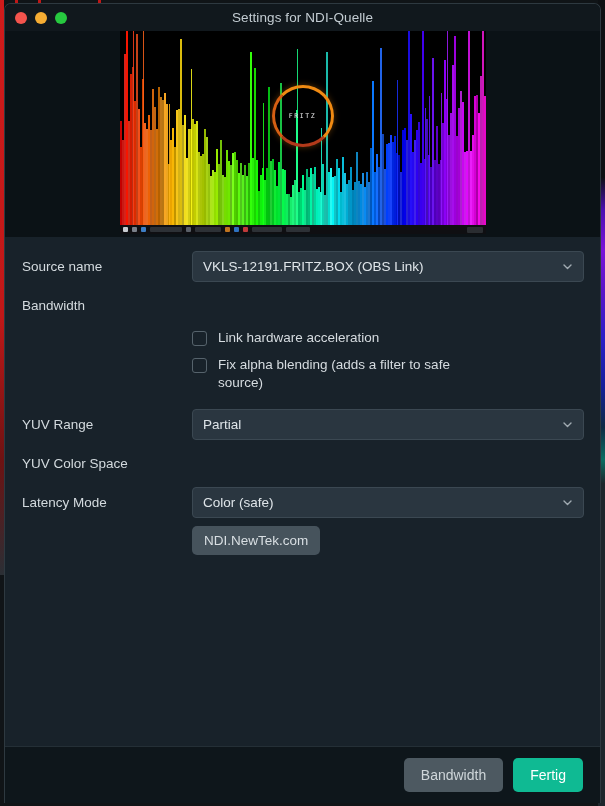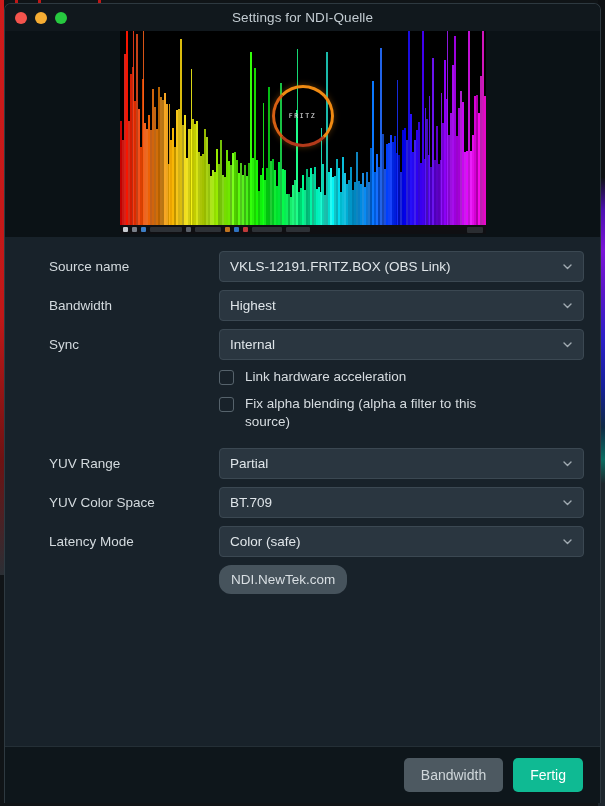--- a/index.html
+++ b/index.html
@@ -170,21 +170,20 @@
     flex: 1;
     background: #18222a;
     padding: 14px 16px 0 16px;
     box-sizing: border-box;
     overflow: hidden;
   }
   .row {
     display: flex;
     align-items: flex-start;
     margin-bottom: 8px;
-    margin-left: 27px;
   }
   .row-label {
     width: 170px;
     flex: none;
     color: #d3dade;
     font-size: 13.5px;
     line-height: 31px;
     padding-left: 1px;
   }
   .row-field {
@@ -241,21 +240,21 @@
     line-height: 18px;
     max-width: 268px;
   }
 
   .link-button {
     display: inline-block;
     background: #46535c;
     color: #d9dfe3;
     font-size: 13.5px;
     border: none;
-    border-radius: 12px;
+    border-radius: 5px;
     padding: 7px 12px;
     cursor: pointer;
     font-family: "Liberation Sans", sans-serif;
     text-align: center;
   }
 
   
   .footer {
     flex: none;
     height: 57px;
@@ -528,86 +527,53 @@
             <svg viewBox="0 0 11 11" width="11" height="11">
                 <path d="M2 4 L5.5 7.5 L9 4" stroke="#b6c0c7" stroke-width="1.4" fill="none" stroke-linecap="round" stroke-linejoin="round"></path>
               </svg>
           </span>
         </div>
       </div>
     </div>
 
     <div class="row">
       <div class="row-label">Bandwidth</div>
-      <div class="row-field">
-        <div class="select">
-          <span class="select-value">Highest</span>
-          <span class="chev">
-            <svg viewBox="0 0 11 11" width="11" height="11">
-                <path d="M2 4 L5.5 7.5 L9 4" stroke="#b6c0c7" stroke-width="1.4" fill="none" stroke-linecap="round" stroke-linejoin="round"></path>
-              </svg>
-          </span>
-        </div>
-      </div>
-    </div>
-
-    <div class="row">
-      <div class="row-label">Sync</div>
-      <div class="row-field">
-        <div class="select">
-          <span class="select-value">Internal</span>
-          <span class="chev">
-            <svg viewBox="0 0 11 11" width="11" height="11">
-                <path d="M2 4 L5.5 7.5 L9 4" stroke="#b6c0c7" stroke-width="1.4" fill="none" stroke-linecap="round" stroke-linejoin="round"></path>
-              </svg>
-          </span>
-        </div>
-      </div>
-    </div>
+    </div>
+
 
     <div class="row">
       <div class="row-label"></div>
       <div class="row-field">
         <div class="check-row">
           <span class="checkbox"></span>
           <span class="check-label">Link hardware acceleration</span>
         </div>
         <div class="check-row">
           <span class="checkbox"></span>
-          <span class="check-label">Fix alpha blending (alpha a filter to this source)</span>
+          <span class="check-label">Fix alpha blending (adds a filter to safe source)</span>
         </div>
       </div>
     </div>
 
     <div class="row">
       <div class="row-label">YUV Range</div>
       <div class="row-field">
         <div class="select">
           <span class="select-value">Partial</span>
           <span class="chev">
             <svg viewBox="0 0 11 11" width="11" height="11">
                 <path d="M2 4 L5.5 7.5 L9 4" stroke="#b6c0c7" stroke-width="1.4" fill="none" stroke-linecap="round" stroke-linejoin="round"></path>
               </svg>
           </span>
         </div>
       </div>
     </div>
 
     <div class="row">
       <div class="row-label">YUV Color Space</div>
-      <div class="row-field">
-        <div class="select">
-          <span class="select-value">BT.709</span>
-          <span class="chev">
-            <svg viewBox="0 0 11 11" width="11" height="11">
-                <path d="M2 4 L5.5 7.5 L9 4" stroke="#b6c0c7" stroke-width="1.4" fill="none" stroke-linecap="round" stroke-linejoin="round"></path>
-              </svg>
-          </span>
-        </div>
-      </div>
     </div>
 
     <div class="row">
       <div class="row-label">Latency Mode</div>
       <div class="row-field">
         <div class="select">
           <span class="select-value">Color (safe)</span>
           <span class="chev">
             <svg viewBox="0 0 11 11" width="11" height="11">
                 <path d="M2 4 L5.5 7.5 L9 4" stroke="#b6c0c7" stroke-width="1.4" fill="none" stroke-linecap="round" stroke-linejoin="round"></path>

